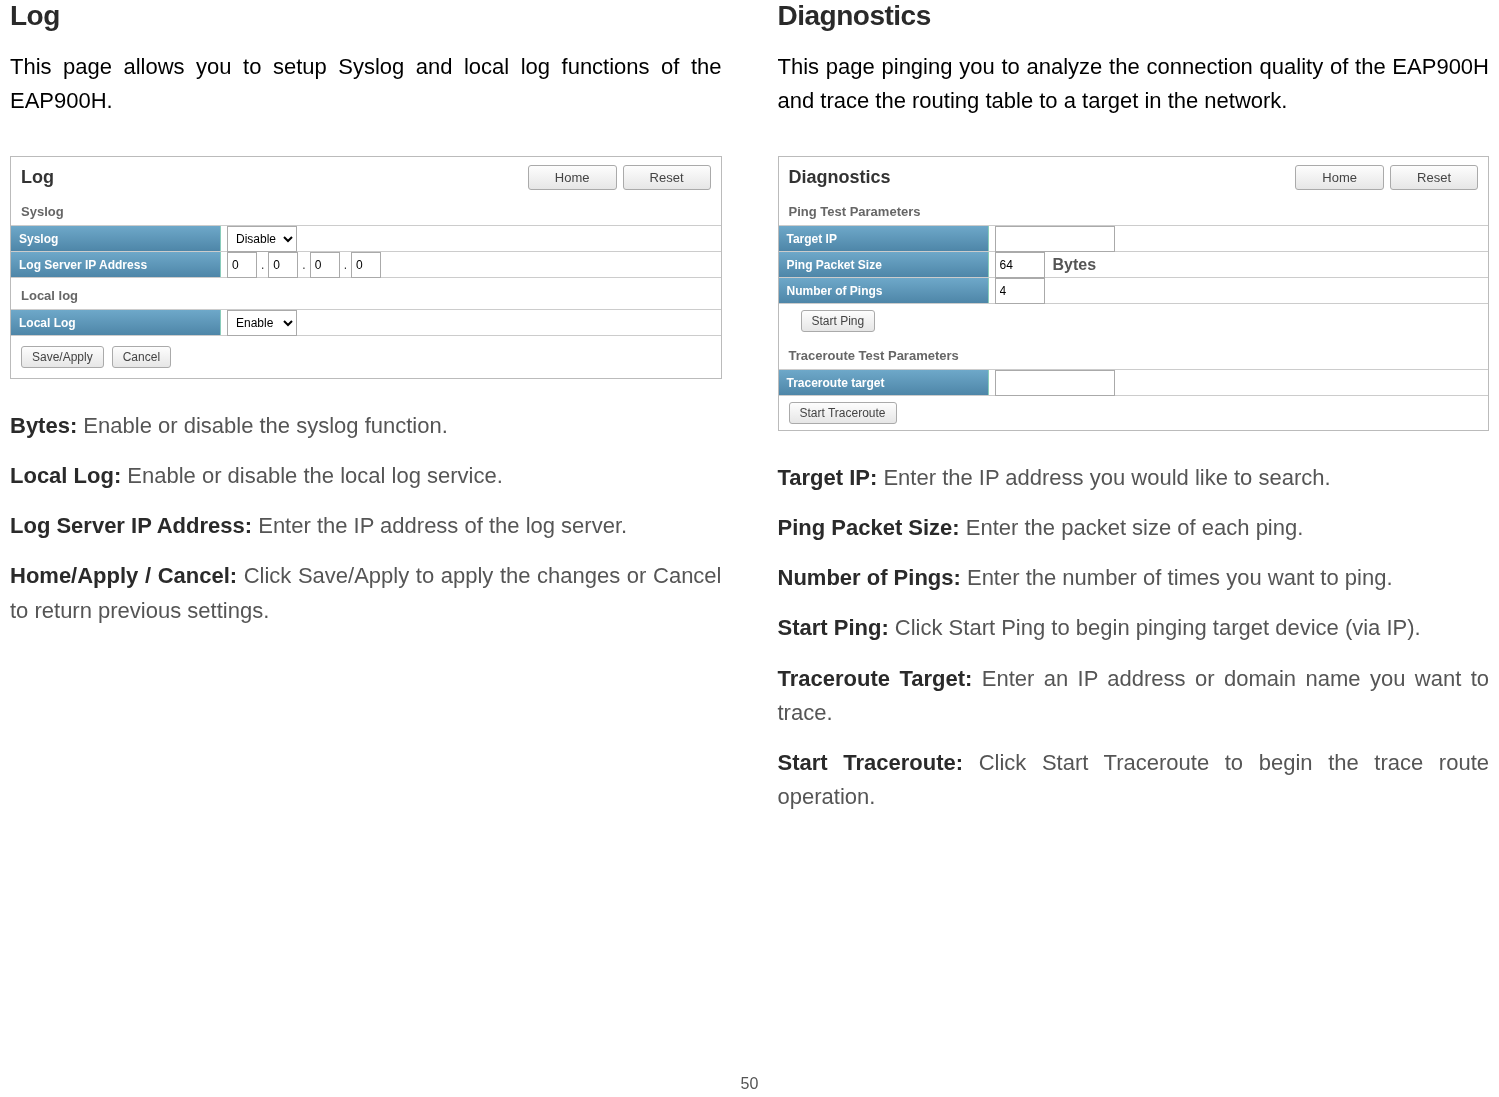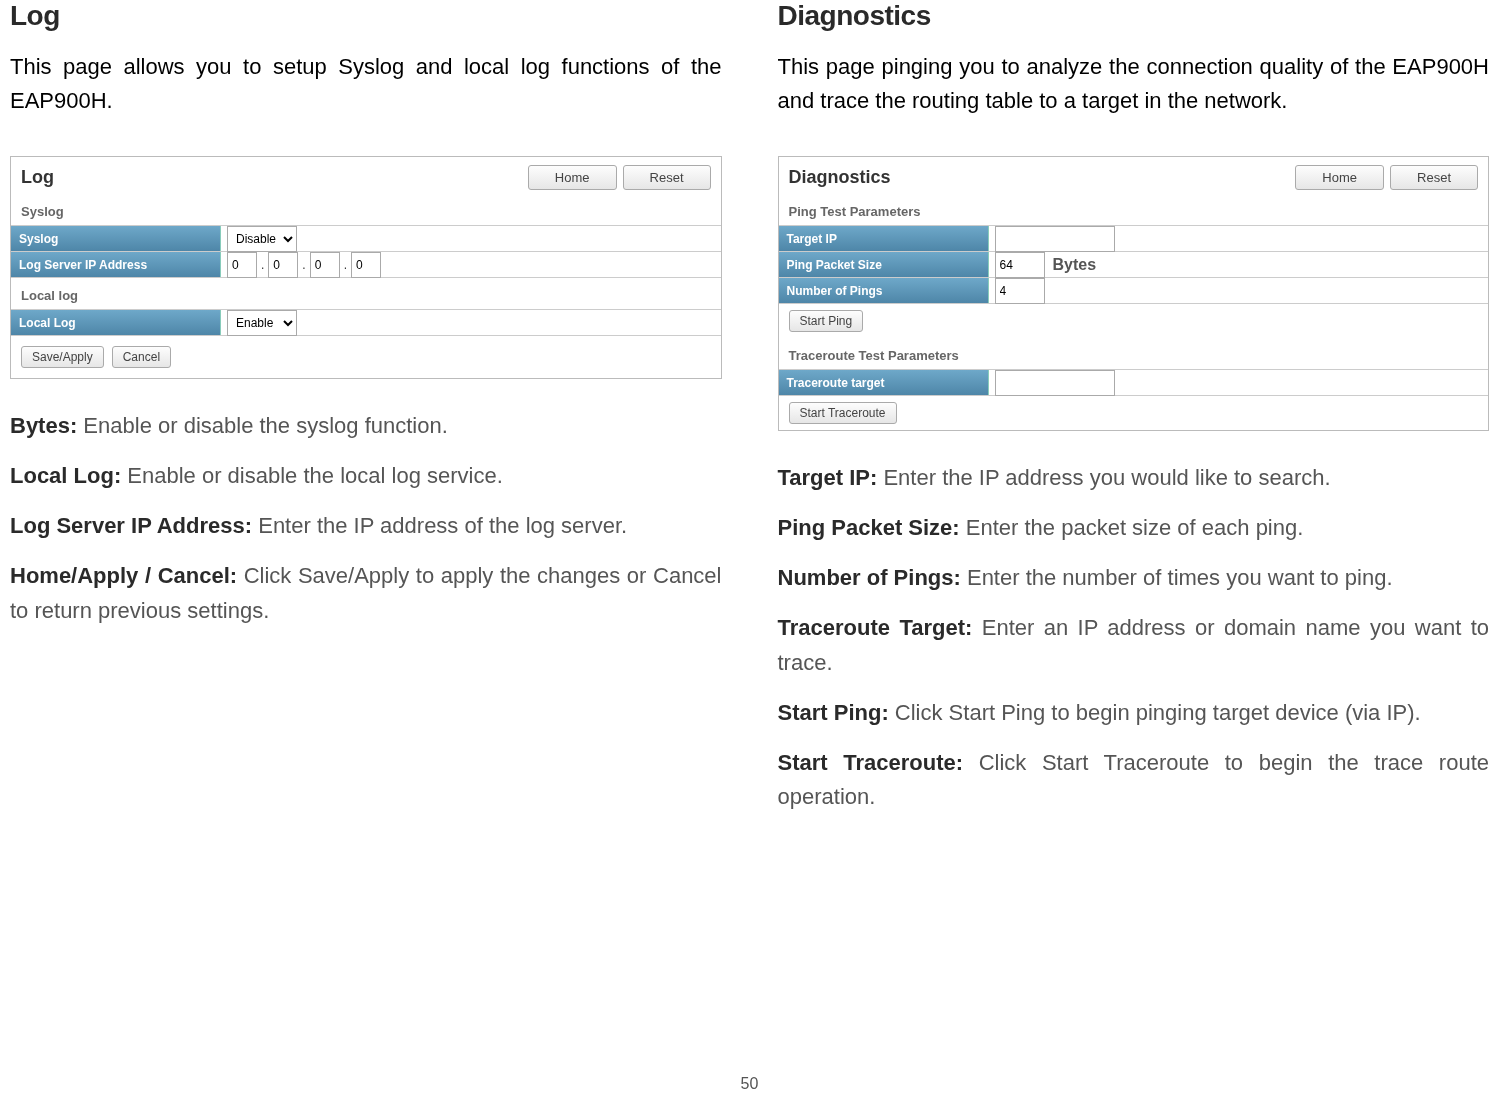--- a/index.html
+++ b/index.html
@@ -224,37 +224,37 @@
             <input class="sz" value="64" style="">
             <span class="unit">Bytes</span>
           </div>
       </div>
       <div class="row">
         <div class="row-label">Number of Pings</div>
         <div class="row-input">
             <input class="num" value="4" style="">
           </div>
       </div>
-      <div class="btn-row" style="padding:6px 10px;">
+      <div class="btn-row" style="padding:6px 10px;margin-left:12px;">
         <button class="small-btn">Start Ping</button>
       </div>
       <div class="group-label">Traceroute Test Parameters</div>
       <div class="row">
         <div class="row-label">Traceroute target</div>
         <div class="row-input">
             <input class="wide" value="" style="">
           </div>
       </div>
       <div class="btn-row" style="padding:6px 10px;">
         <button class="small-btn">Start Traceroute</button>
       </div>
     </div>
 
     <p class="def"><b>Target IP:</b><span> Enter the IP address you would like to search.</span></p>
     <p class="def"><b>Ping Packet Size:</b><span> Enter the packet size of each ping.</span></p>
     <p class="def"><b>Number of Pings:</b><span> Enter the number of times you want to ping.</span></p>
+    <p class="def"><b>Start Ping:</b><span> Click Start Ping to begin pinging target device (via IP).</span></p>
     <p class="def"><b>Traceroute Target:</b><span> Enter an IP address or domain name you want to trace.</span></p>
-    <p class="def"><b>Start Ping:</b><span> Click Start Ping to begin pinging target device (via IP).</span></p>
     <p class="def"><b>Start Traceroute:</b><span> Click Start Traceroute to begin the trace route operation.</span></p>
   </div>
 </div>
 
 <div class="page-num">50</div>
 
 </body></html>

